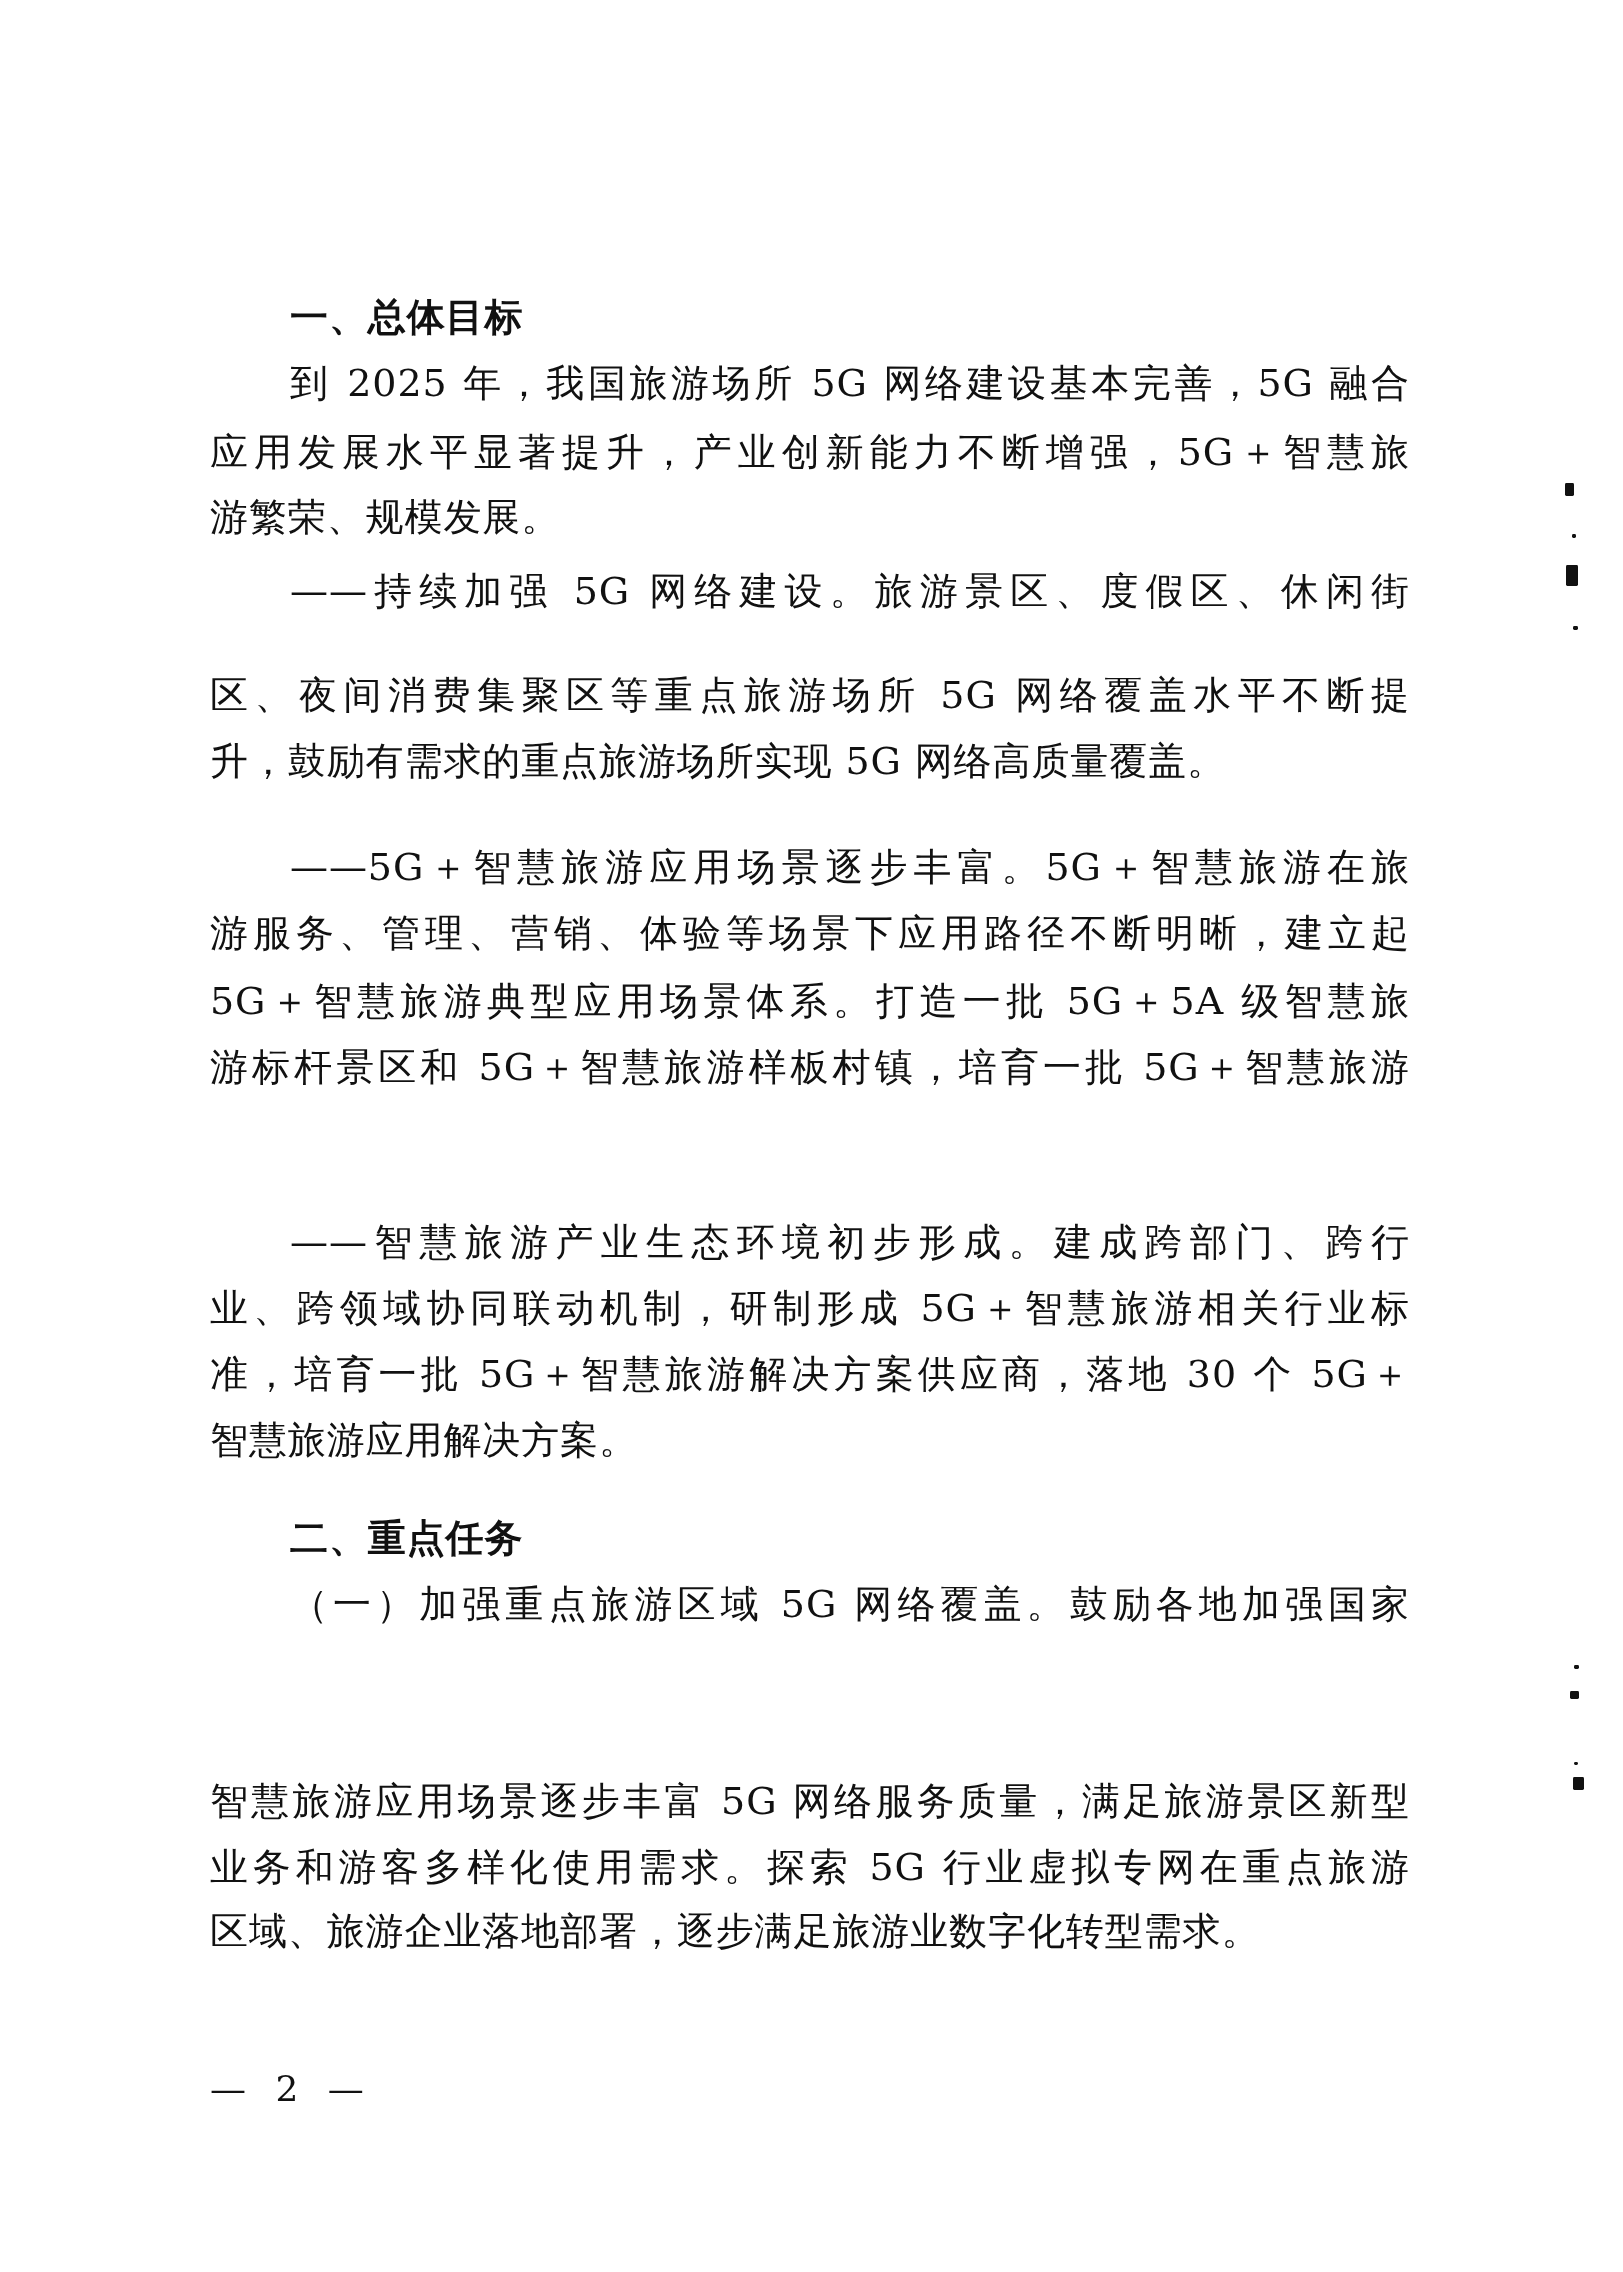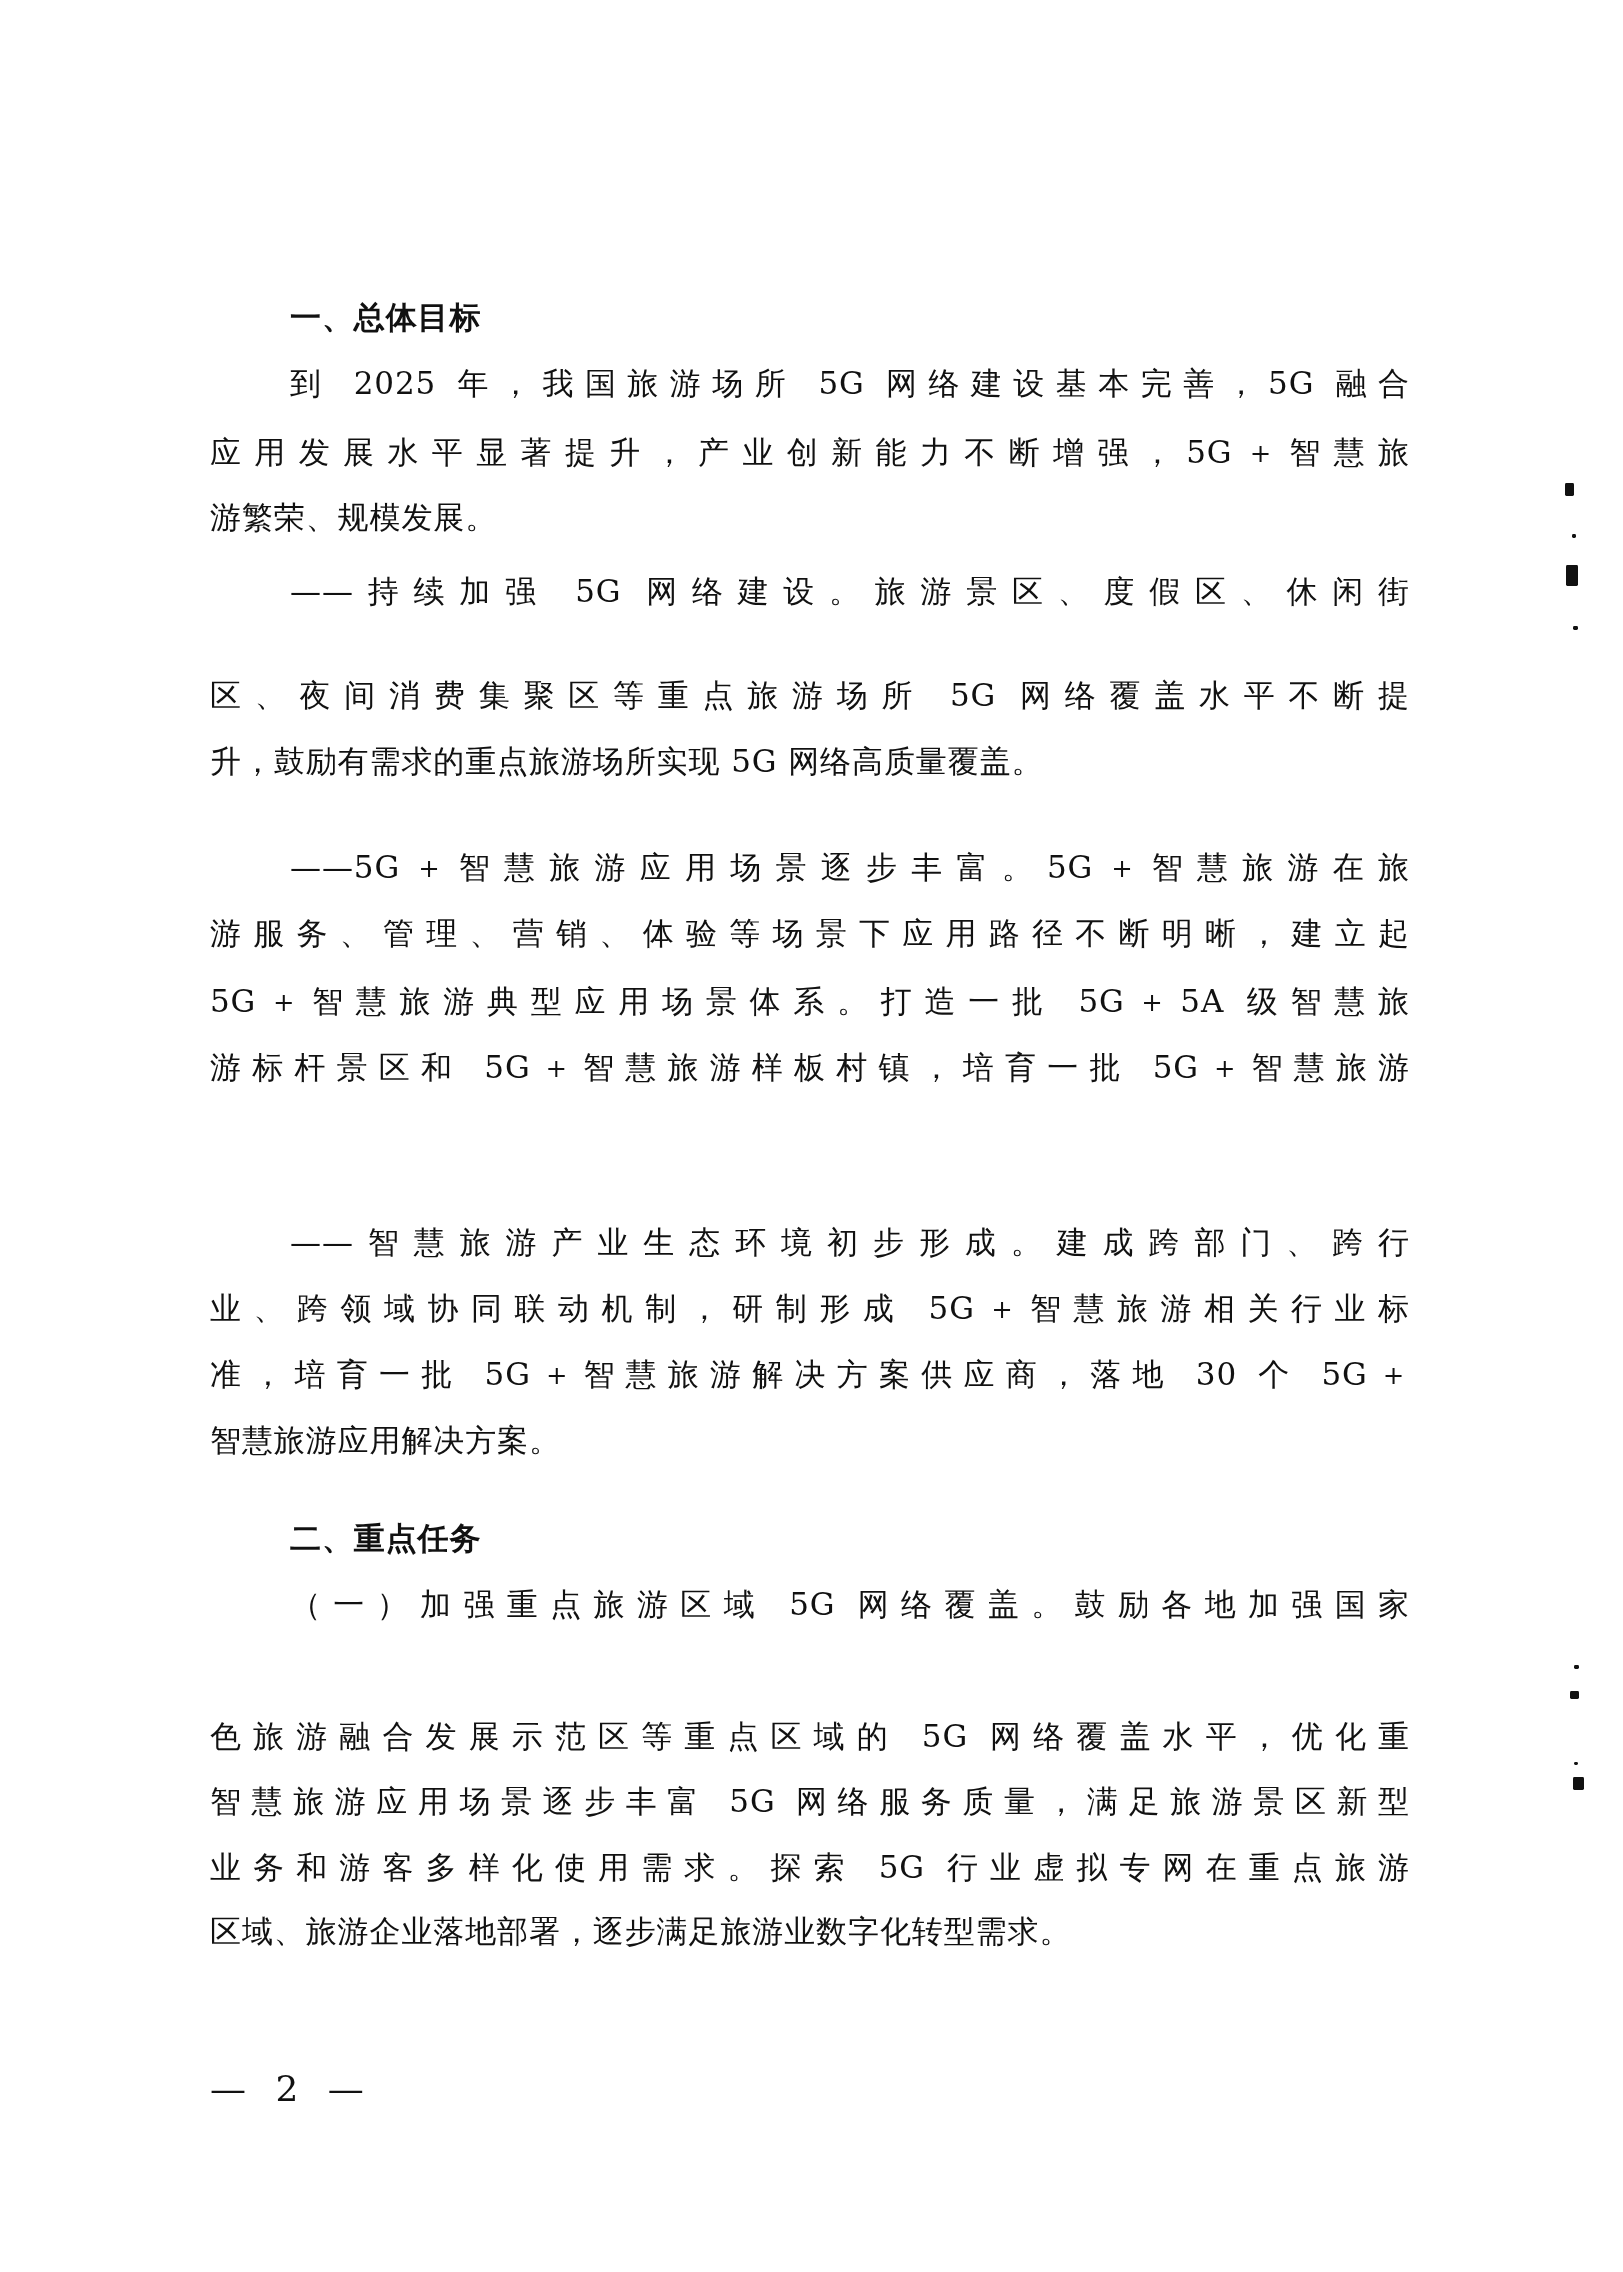--- a/index.html
+++ b/index.html
@@ -1,19 +1,19 @@
 <!DOCTYPE html>
 <html style="font-size:7.3px"><head>
 <meta charset="utf-8">
 <style>
   html, body { margin: 0; padding: 0; background: #ffffff; }
   body { width: 1624px; height: 2297px; position: relative; overflow: hidden;
          font-family: "DejaVu Serif", "Liberation Serif", serif; color: #111; }
   .page { position: absolute; left: 0; top: 0; width: 1624px; height: 2297px; }
-  .line { position: absolute; left: 210px; width: 1200px; font-size: 31px;
+  .line { position: absolute; left: 210px; width: 1200px; font-size: 38px;
           line-height: 45px; white-space: nowrap; text-align: justify;
           text-align-last: justify; letter-spacing: 0.9px; }
   .line.short { text-align-last: left; }
   .heading { font-family: "DejaVu Sans", "Liberation Sans", sans-serif; font-weight: bold; text-align-last: left; }
   .indent { padding-left: 80px; box-sizing: border-box; }
   .pagenum { position: absolute; left: 210px; top: 2068px; font-size: 36px; letter-spacing: 9px; }
   .mark { position: absolute; background: #111; border-radius: 1.4px; }
 </style>
 </head>
 <body>
@@ -36,21 +36,20 @@
   <div class="line" style="top:1045px">游标杆景区和 5G＋智慧旅游样板村镇，培育一批 5G＋智慧旅游</div>
 
   <div class="line indent" style="top:1220px">——智慧旅游产业生态环境初步形成。建成跨部门、跨行</div>
   <div class="line" style="top:1286px">业、跨领域协同联动机制，研制形成 5G＋智慧旅游相关行业标</div>
   <div class="line" style="top:1352px">准，培育一批 5G＋智慧旅游解决方案供应商，落地 30 个 5G＋</div>
   <div class="line heading indent" style="top:1516px">二、重点任务</div>
 
   <div class="line short" style="top:1418px">智慧旅游应用解决方案。</div>
 
   <div class="line indent" style="top:1582px">（一）加强重点旅游区域 5G 网络覆盖。鼓励各地加强国家</div>
-  <div class="line" style="top:1714px">色旅游融合发展示范区等重点区域的 5G 网络覆盖水平，优化重</div>
   <div class="line" style="top:1779px">智慧旅游应用场景逐步丰富 5G 网络服务质量，满足旅游景区新型</div>
   <div class="line" style="top:1845px">业务和游客多样化使用需求。探索 5G 行业虚拟专网在重点旅游</div>
   <div class="line short" style="top:1909px">区域、旅游企业落地部署，逐步满足旅游业数字化转型需求。</div>
 
   <div class="pagenum">— 2 —</div>
 
   <div class="mark" style="left:1565px;top:483px;width:9px;height:12.7px"></div>
   <div class="mark" style="left:1572px;top:534px;width:3.6px;height:3.6px"></div>
   <div class="mark" style="left:1566px;top:565px;width:11.8px;height:21px"></div>
   <div class="mark" style="left:1573px;top:626px;width:4.5px;height:3.6px"></div>

